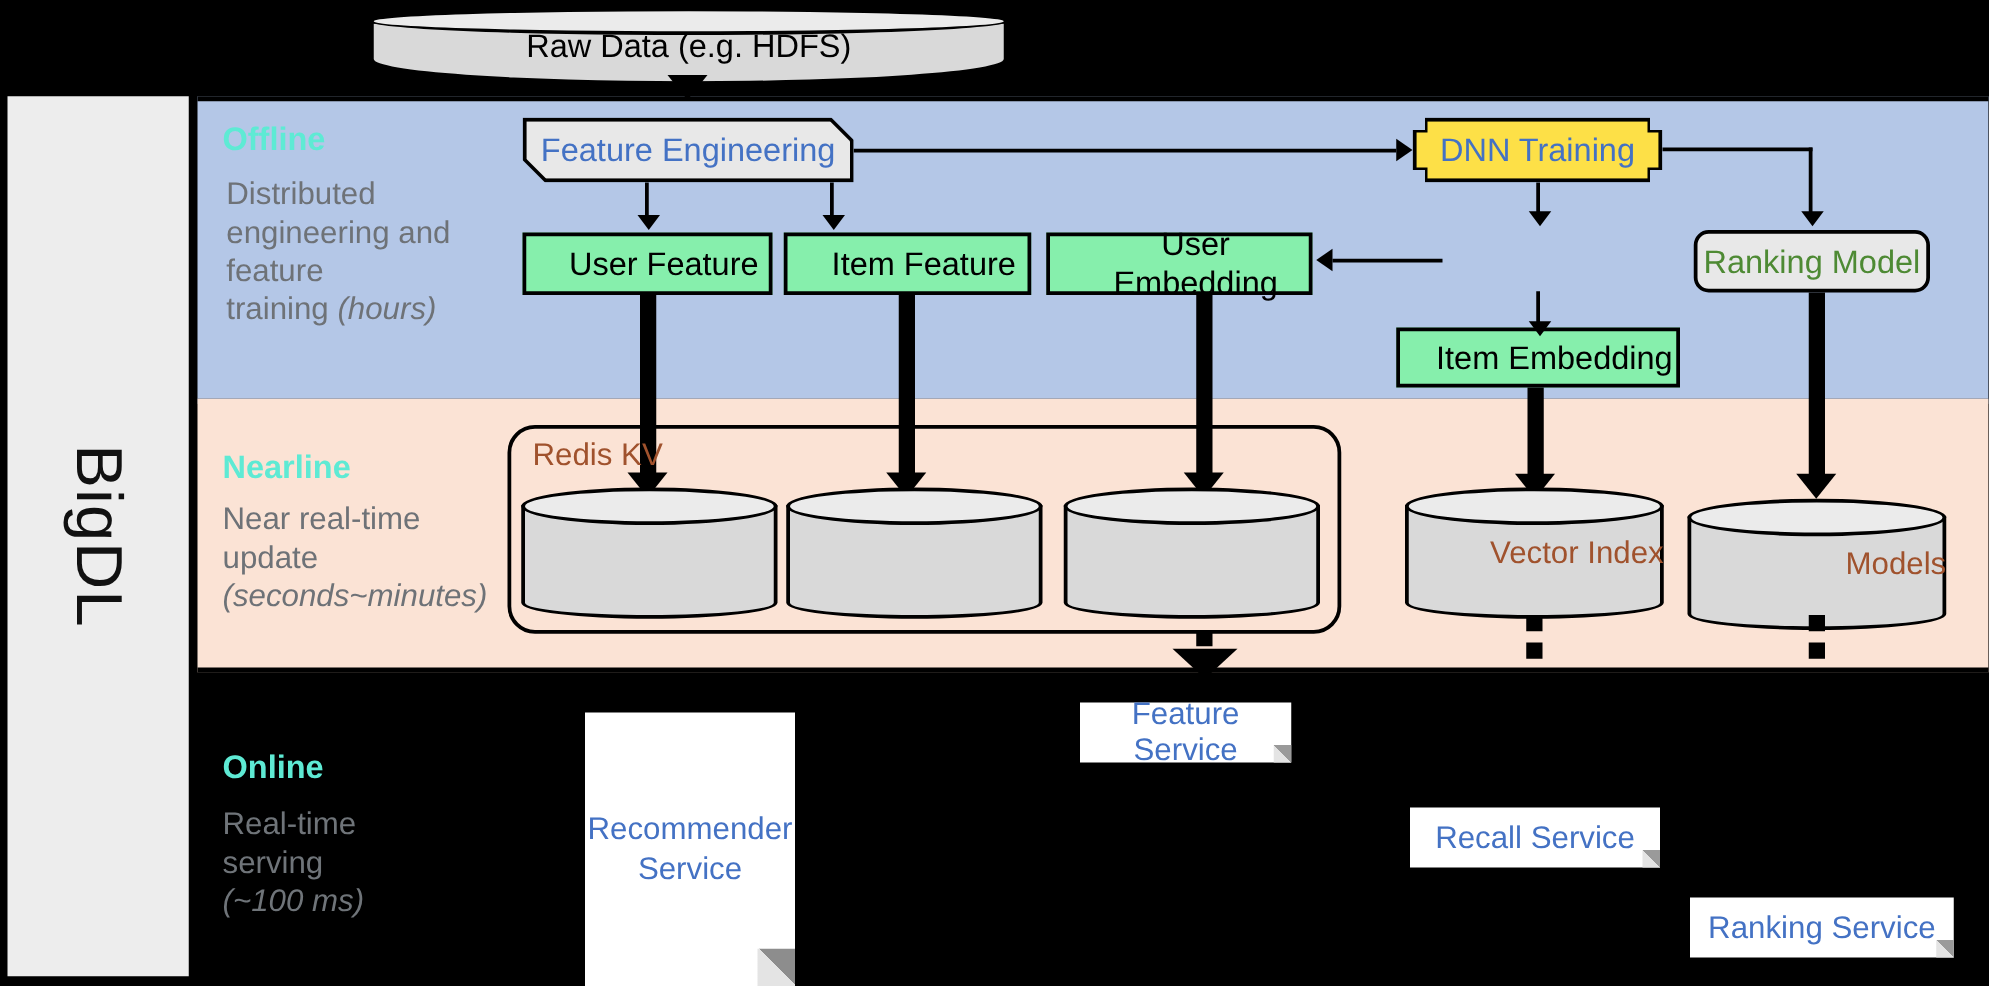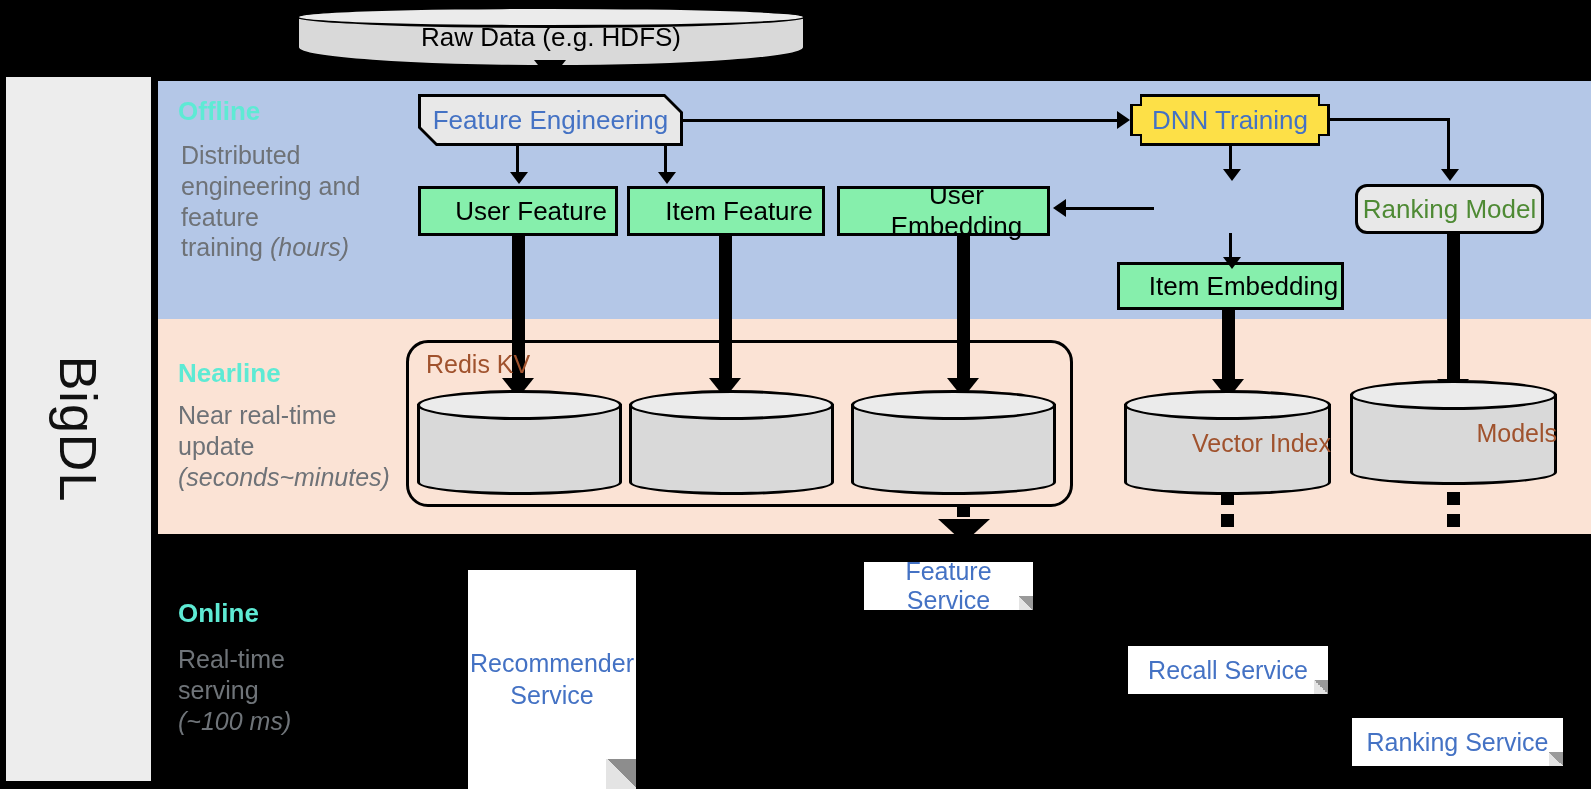--- a/index.html
+++ b/index.html
@@ -207,21 +207,21 @@
     <div class="body"></div>
     <div class="top"></div>
     <div class="lbl"></div>
   </div>
 
   <div class="cyl" style="left:1124px;top:390px;width:207px;height:105px;">
     <div class="body"></div>
     <div class="top"></div>
     <div class="lbl brown-t">Vector Index</div>
   </div>
-  <div class="cyl" style="left:1350px;top:380px;width:207px;height:105px;">
+  <div class="cyl" style="left:1350px;top:399px;width:207px;height:105px;">
     <div class="body"></div>
     <div class="top"></div>
     <div class="lbl brown-t">Models</div>
   </div>
 
   <div class="dashseg" style="left:957px;top:504px;"></div>
   <div class="trapz" style="left:938px;top:519px;"></div>
 
   <div class="dashseg" style="left:1221px;top:492px;"></div>
   <div class="dashseg" style="left:1221px;top:514px;"></div>

